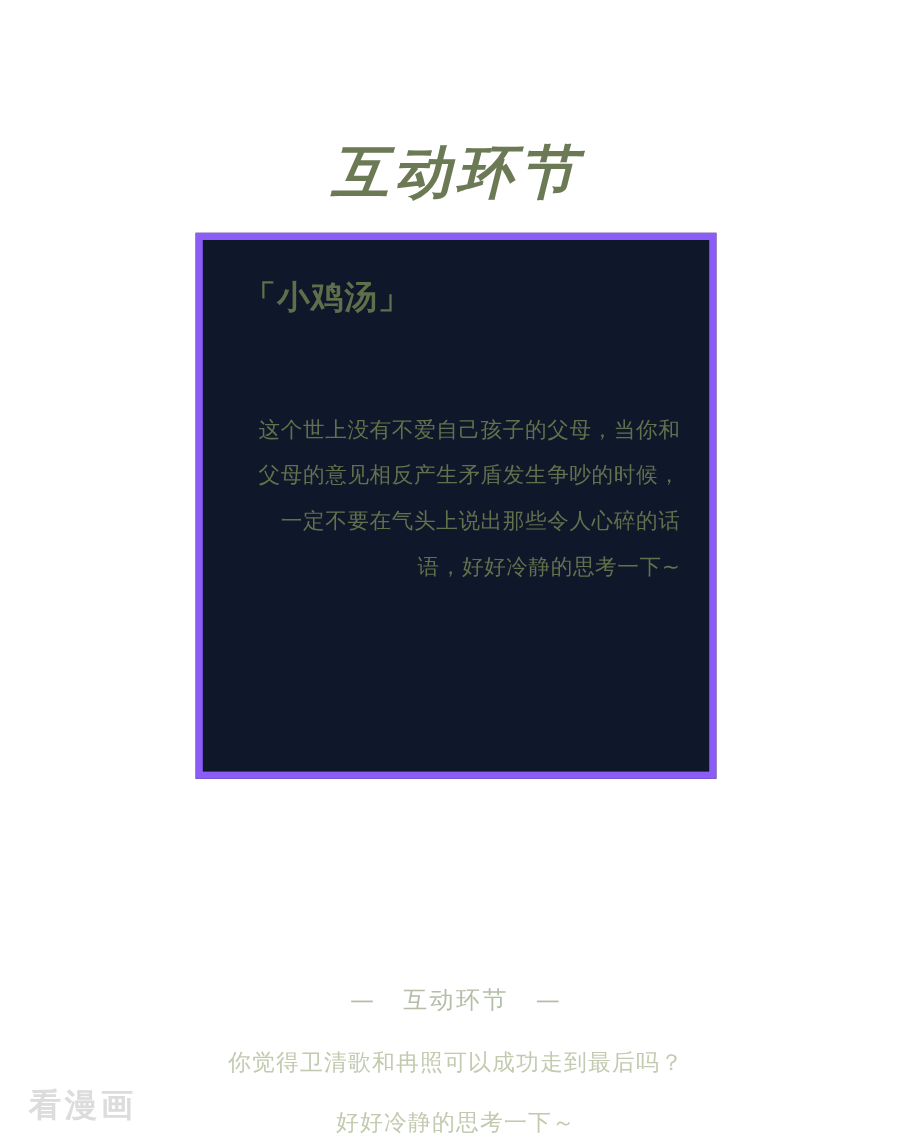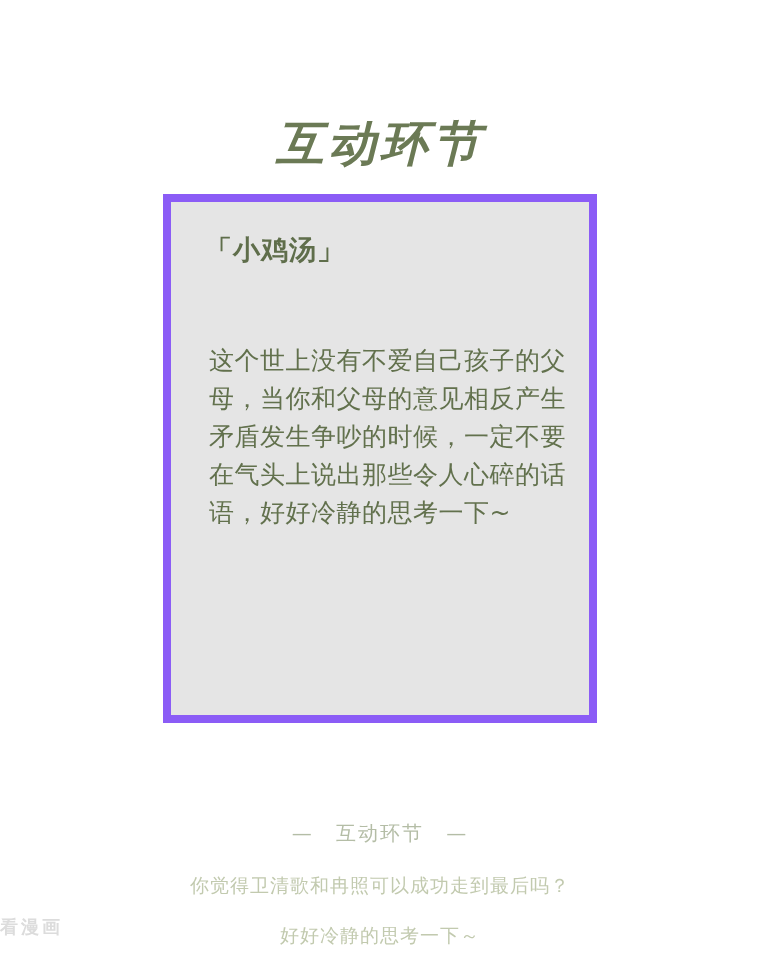--- a/index.html
+++ b/index.html
@@ -34,48 +34,49 @@
     font-style: italic;
     letter-spacing: 4px;
     color: #6b7a55;
   }
 
   .card {
     position: absolute;
     left: 163px;
     top: 194px;
     width: 434px;
-    height: 529px;
-    background: #e5e5e5;
-    border: 8px solid #8b5cf6;
+    height: 455px;
+    background: #0f172a;
+    border: 6px solid #8b5cf6;
     box-sizing: border-box;
   }
 
   .card-heading {
     position: absolute;
     left: 34px;
     top: 30px;
     font-size: 27px;
     font-weight: bold;
     color: #5f6e4b;
     letter-spacing: 1px;
     font-family: "DejaVu Sans", sans-serif;
   }
 
   .card-body {
     position: absolute;
     left: 38px;
     top: 140px;
     width: 360px;
-    font-size: 25px;
+    font-size: 18px;
     line-height: 38px;
     color: #62714d;
     letter-spacing: 0.5px;
     font-family: "DejaVu Sans", sans-serif;
     white-space: pre-wrap;
+    text-align: right;
   }
 
   .footer {
     position: absolute;
     left: 0;
     top: 820px;
     width: 760px;
     text-align: center;
   }
 
@@ -95,23 +96,23 @@
   .footer-line {
     font-size: 19px;
     color: #c2caaf;
     letter-spacing: 1px;
     margin-bottom: 24px;
     font-family: "DejaVu Sans", sans-serif;
   }
 
   .watermark {
     position: absolute;
-    left: 0;
+    left: 24px;
     bottom: 14px;
-    font-size: 18px;
+    font-size: 27px;
     font-weight: bold;
     color: #dcdcdc;
     letter-spacing: 3px;
     font-family: "DejaVu Sans", sans-serif;
   }
 </style>
 </head>
 <body>
 
 <div class="page">

